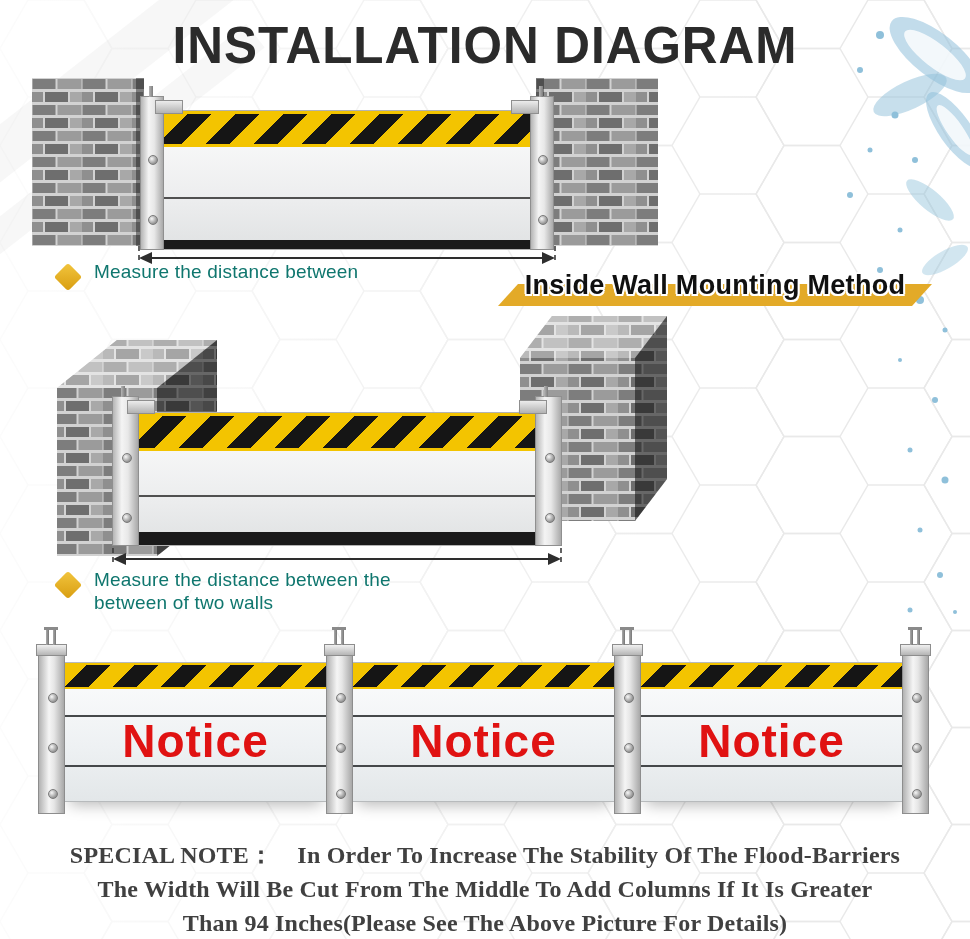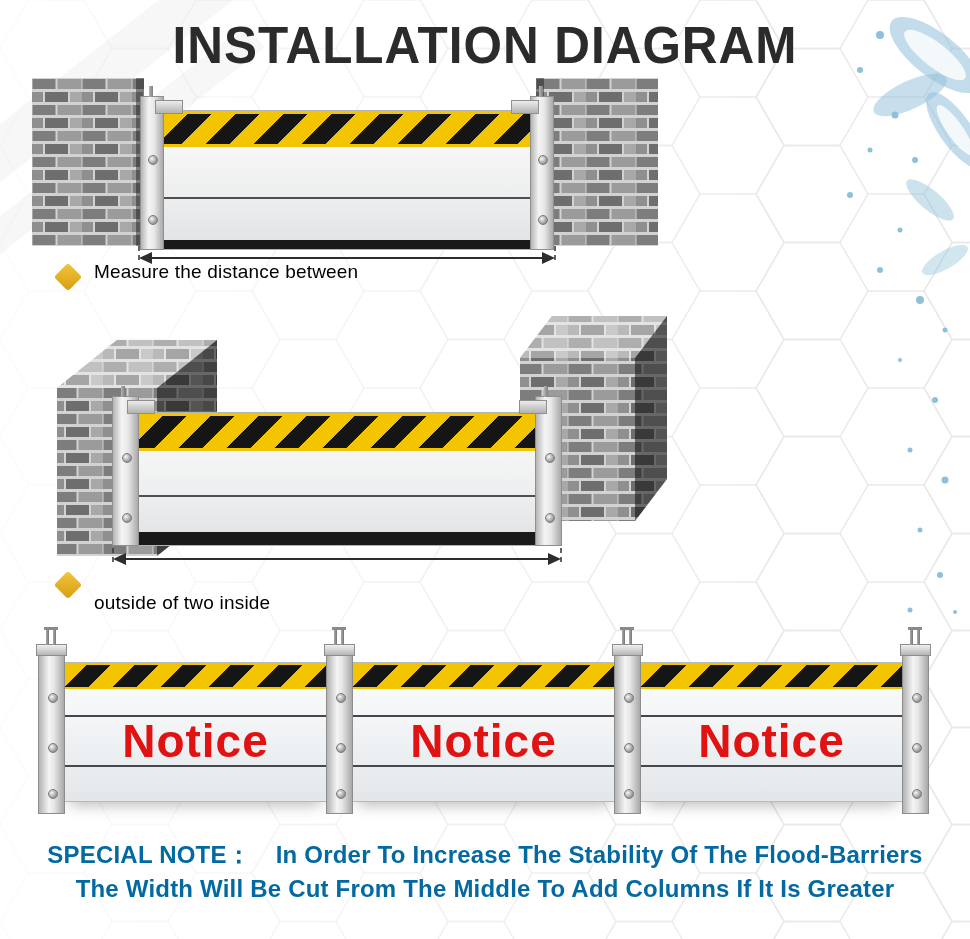--- a/index.html
+++ b/index.html
@@ -45,21 +45,21 @@
   
   .dim{position:absolute;z-index:4;}
   .dim .hl{stroke:#2e2e2e;stroke-width:2;}
   .dim .dash{stroke:#3c3c3c;stroke-width:1.6;stroke-dasharray:5 4;}
   .dim polygon{fill:#2e2e2e;}
 
   
   .cap{position:absolute;z-index:5;display:flex;gap:16px;}
   .diamond{width:20px;height:20px;margin-top:7px;border-radius:3px;flex:0 0 auto;
     background:linear-gradient(135deg,#f2c53e,#d89d10);transform:rotate(45deg);}
-  .cap-text{font-size:19px;line-height:23px;color:#000000;letter-spacing:.2px;}
+  .cap-text{font-size:19px;line-height:23px;color:#0f766e;letter-spacing:.2px;}
 
   
   .banner{position:absolute;z-index:5;height:34px;}
   .ribbon{position:absolute;left:0;right:0;bottom:0;height:22px;background:#e3aa28;
     clip-path:polygon(20px 0,100% 0,calc(100% - 20px) 100%,0 100%);}
   .banner-label{position:absolute;left:0;right:0;bottom:5px;text-align:center;white-space:nowrap;
     font-size:27px;font-weight:bold;color:#101010;letter-spacing:.3px;
     text-shadow:2px 0 #fff,-2px 0 #fff,0 2px #fff,0 -2px #fff,1.5px 1.5px #fff,-1.5px 1.5px #fff,1.5px -1.5px #fff,-1.5px -1.5px #fff;}
 
   
@@ -73,21 +73,21 @@
   .tpanel{position:absolute;top:28px;height:138px;z-index:1;
     background:linear-gradient(180deg,#fdfdfe,#eef1f3 60%,#e3e7e9);border:1px solid #b7babc;
     box-shadow:0 12px 14px -9px rgba(0,0,0,.28);}
   .tpanel .hazard{height:22px;border-top-width:2px;border-bottom-width:2px;}
   .tline{position:absolute;left:0;right:0;border-top:2px solid #45484a;}
   .tnotice{position:absolute;left:0;right:0;top:54px;text-align:center;z-index:2;
     font-size:46px;font-weight:bold;letter-spacing:1px;color:#e01212;line-height:48px;}
 
   
   .note{position:absolute;left:0;right:0;top:838px;z-index:5;text-align:center;
-    color:#0369a1;font-weight:bold;font-size:24px;line-height:34px;letter-spacing:.2px;}
+    color:#404040;font-weight:bold;font-size:24px;line-height:34px;letter-spacing:.2px;font-family:Liberation Serif, serif;}
   .note .gap{margin-left:18px;}
 </style>
 </head>
 <body>
 
 <div class="page">
 
   <svg class="hexbg" width="970" height="939">
     <defs>
       <pattern id="hex" width="168" height="97" patternUnits="userSpaceOnUse">
@@ -181,20 +181,24 @@
     <polygon points="419,12 406,6 406,18"></polygon>
   </svg>
 
   <div class="cap" style="left:58px;top:260px;width:380px">
     <span class="diamond"></span>
     <div class="cap-text">
       <span>Measure the distance between</span><br>
     </div>
   </div>
 
+  <div class="banner" style="left:498px;top:272px;width:434px">
+    <div class="ribbon"></div>
+    <div class="banner-label">Inside Wall Mounting Method</div>
+  </div>
 
   <svg class="pillar" style="left:53px;top:335px" width="165" height="222">
     <polygon points="4,53 64,5 164,5 104,53" fill="url(#brick)"></polygon>
     <polygon points="4,53 64,5 164,5 104,53" fill="rgba(255,255,255,.38)"></polygon>
     <polygon points="104,53 164,5 164,173 104,221" fill="url(#brick)"></polygon>
     <polygon points="104,53 164,5 164,173 104,221" fill="rgba(15,15,15,.55)"></polygon>
     <rect x="4" y="53" width="100" height="168" fill="url(#brick)"></rect>
   </svg>
   <svg class="pillar" style="left:518px;top:311px" width="152" height="212">
     <polygon points="2,47 34,5 149,5 117,47" fill="url(#brick)"></polygon>
@@ -228,22 +232,22 @@
     <line class="dash" x1="3" y1="0" x2="3" y2="16"></line>
     <line class="dash" x1="451" y1="0" x2="451" y2="16"></line>
     <line class="hl" x1="14" y1="11" x2="440" y2="11"></line>
     <polygon points="3,11 16,5 16,17"></polygon>
     <polygon points="451,11 438,5 438,17"></polygon>
   </svg>
 
   <div class="cap" style="left:58px;top:568px;width:400px">
     <span class="diamond"></span>
     <div class="cap-text">
-      <br>
-      <span>outside of two inside</span>
+      <span>Measure the distance between the</span><br>
+      <span>between of two walls</span>
     </div>
   </div>
 
 
   <div class="triple">
     <div class="tpanel" style="left:23px;width:267px">
       <div class="hazard"></div>
       <div class="tline" style="top:52px"></div>
       <div class="tline" style="top:102px"></div>
       <div class="tnotice">Notice</div>
@@ -294,15 +298,16 @@
       <i class="screw" style="top:140px"></i>
     </div>
   </div>
 
   <div class="note">
     <div>
       <span>SPECIAL NOTE：</span>
       <span class="gap">In Order To Increase The Stability Of The Flood-Barriers</span>
     </div>
     <div>The Width Will Be Cut From The Middle To Add Columns If It Is Greater</div>
+    <div>Than 94 Inches(Please See The Above Picture For Details)</div>
   </div>
 
 </div>
 
 </body></html>

